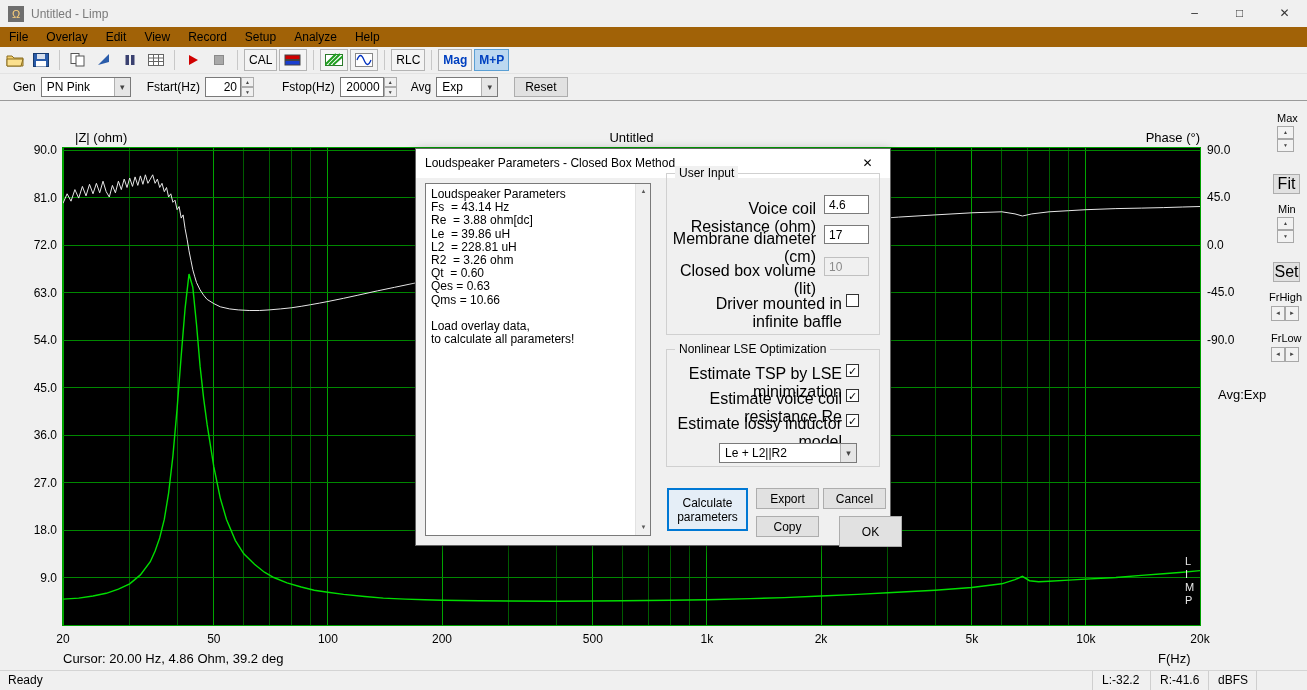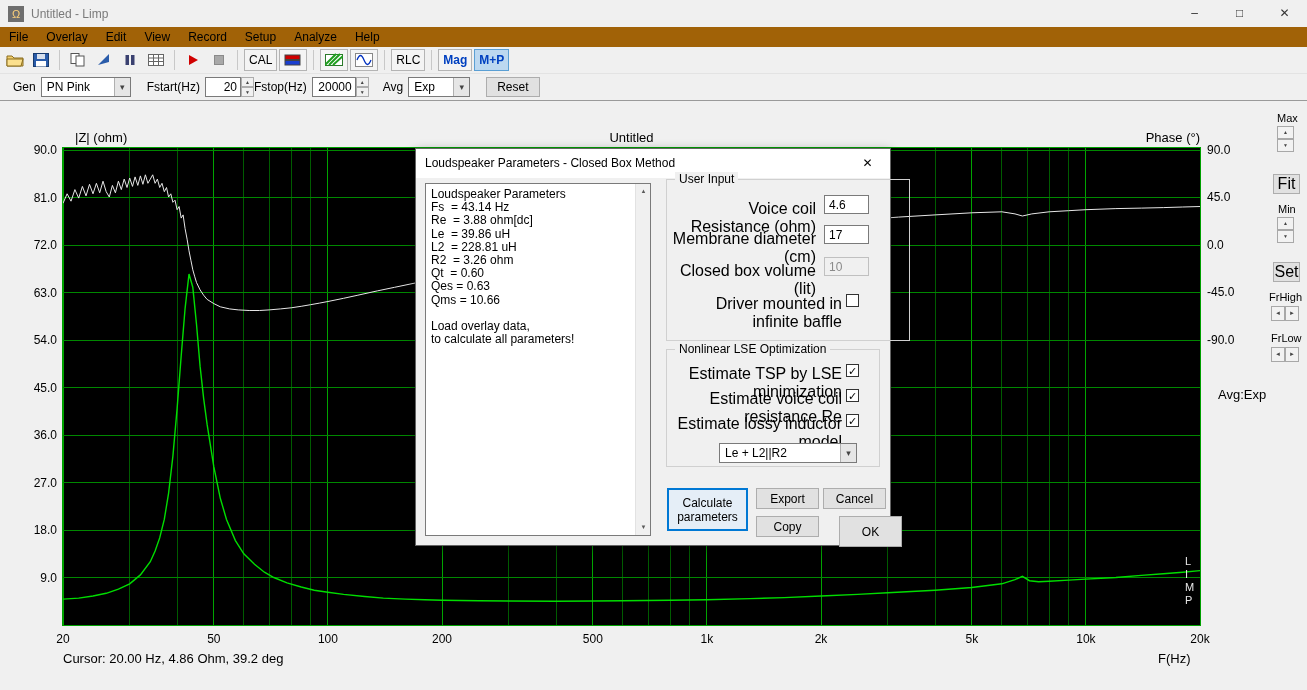--- a/index.html
+++ b/index.html
@@ -193,21 +193,21 @@
     <div class="combo" style="width:90px">
       <span class="val">PN Pink</span>
       <span class="arrow">▾</span>
     </div>
     <span class="glabel" style="margin-left:16px">Fstart(Hz)</span>
     <input class="numbox" style="width: 36px;" value="20">
     <span class="vspin">
         <span>▲</span>
         <span>▼</span>
       </span>
-    <span class="glabel" style="margin-left:0">Fstop(Hz)</span>
+    <span class="glabel" style="margin-left:28px">Fstop(Hz)</span>
     <input class="numbox" style="width: 44px;" value="20000">
     <span class="vspin">
         <span>▲</span>
         <span>▼</span>
       </span>
     <span class="glabel" style="margin-left:14px">Avg</span>
     <div class="combo" style="width:62px">
       <span class="val">Exp</span>
       <span class="arrow">▾</span>
     </div>
@@ -337,21 +337,21 @@
 Qms = 10.66
 
 Load overlay data,
 to calculate all parameters!</div>
       <div class="scrollbar">
         <span class="sarrow" style="top:0">▲</span>
         <span class="sarrow" style="bottom:0">▼</span>
       </div>
     </div>
 
-    <div class="groupbox" style="left:250px;top:30px;width:244px;height:162px">
+    <div class="groupbox" style="left:250px;top:24px;width:214px;height:162px">
       <span class="legend">User Input</span>
     </div>
     <span class="fld-label" style="left:250px;top:51px;width:150px">Voice coil Resistance (ohm)</span>
     <input class="fld-input" style="left: 408px; top: 46px; width: 45px;" value="4.6">
     <span class="fld-label" style="left:250px;top:81px;width:150px">Membrane diameter (cm)</span>
     <input class="fld-input" style="left: 408px; top: 76px; width: 45px;" value="17">
     <span class="fld-label" style="left:250px;top:113px;width:150px">Closed box volume (lit)</span>
     <input class="fld-input disabled" style="left: 408px; top: 108px; width: 45px;" disabled="" value="10">
     <span class="fld-label" style="left:250px;top:146px;width:176px">Driver mounted in infinite baffle</span>
     <span class="checkbox" style="left:430px;top:145px"></span>
@@ -370,14 +370,21 @@
       <span class="arrow">▾</span>
     </div>
 
     <div class="dlg-btn focused" style="left:251px;top:339px;width:81px;height:43px;padding:0 22px">Calculate parameters</div>
     <div class="dlg-btn" style="left:340px;top:339px;width:63px;height:21px">Export</div>
     <div class="dlg-btn" style="left:407px;top:339px;width:63px;height:21px">Cancel</div>
     <div class="dlg-btn" style="left:340px;top:367px;width:63px;height:21px">Copy</div>
     <div class="dlg-btn" style="left:423px;top:367px;width:63px;height:31px">OK</div>
   </div>
 
+  <div class="statusbar">
+    <span class="status-ready">Ready</span>
+    <span class="status-cell" style="left:1092px;width:58px">L:-32.2</span>
+    <span class="status-cell" style="left:1150px;width:58px">R:-41.6</span>
+    <span class="status-cell" style="left:1208px;width:48px">dBFS</span>
+    <span class="status-cell" style="left:1256px;width:51px"></span>
+  </div>
 
 </div>
 
 </body></html>

